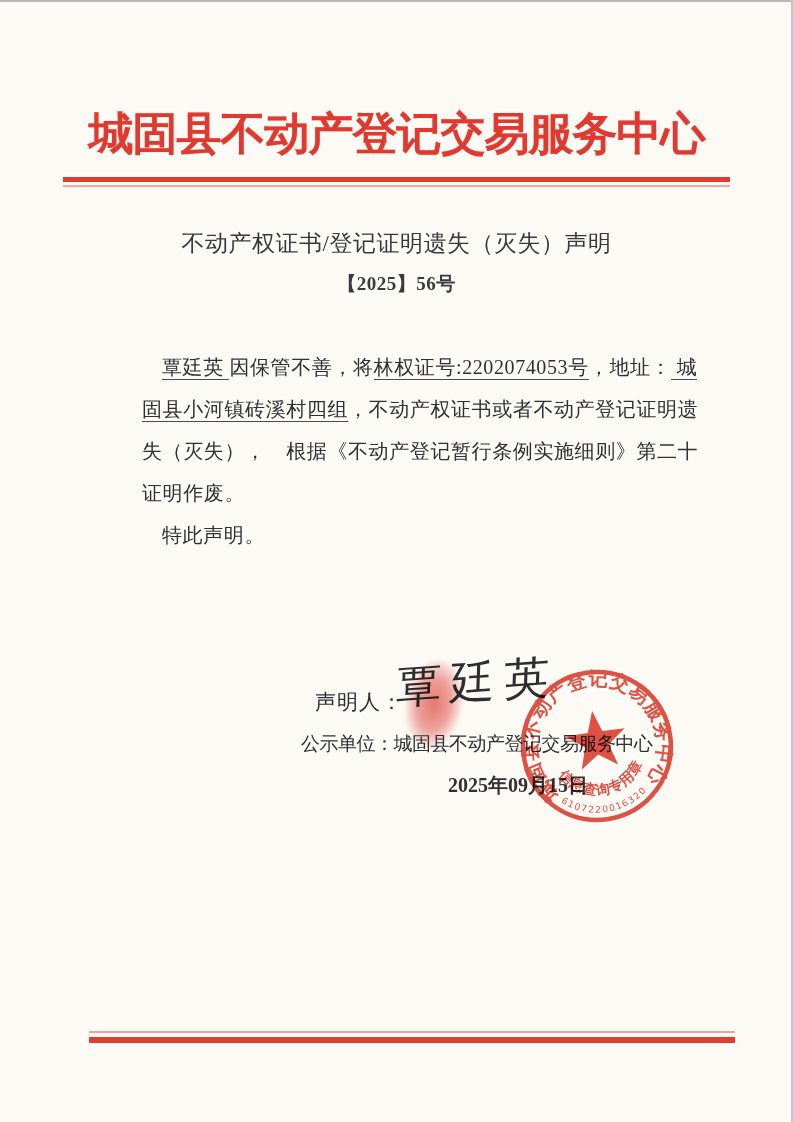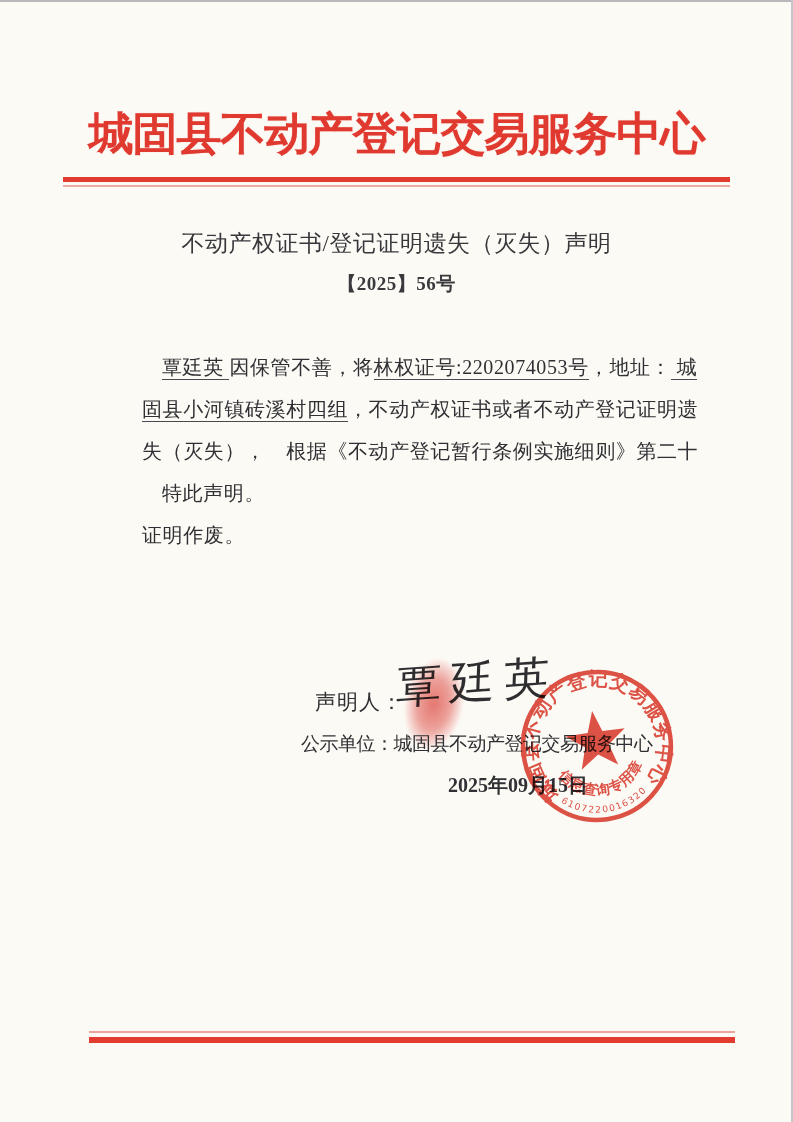--- a/index.html
+++ b/index.html
@@ -71,22 +71,22 @@
   <div class="rule-thick"></div>
   <div class="rule-thin"></div>
 
   <div class="doc-title">不动产权证书/登记证明遗失（灭失）声明</div>
   <div class="doc-number">【2025】56号</div>
 
   <div class="body-lines" id="body-lines">
       <div class="bline indent"><span class="u">覃廷英 </span><span>因保管不善，将</span><span class="u">林权证号:2202074053号</span><span>，地址：</span><span class="u"> 城</span></div>
       <div class="bline"><span class="u">固县小河镇砖溪村四组</span><span>，不动产权证书或者不动产登记证明遗</span></div>
       <div class="bline"><span>失（灭失），　根据《不动产登记暂行条例实施细则》第二十</span></div>
+      <div class="bline"><span>证明作废。</span></div>
       <div class="bline indent"><span>特此声明。</span></div>
-      <div class="bline"><span>证明作废。</span></div>
     </div>
 
   <div class="declarer-label">声明人：</div>
   <div class="signature">覃廷英</div>
   <div class="fingerprint"></div>
 
   <div class="publisher">公示单位：城固县不动产登记交易服务中心</div>
   <div class="date-line">2025年09月15日</div>
 
   <svg class="stamp" viewBox="0 0 170 170">

